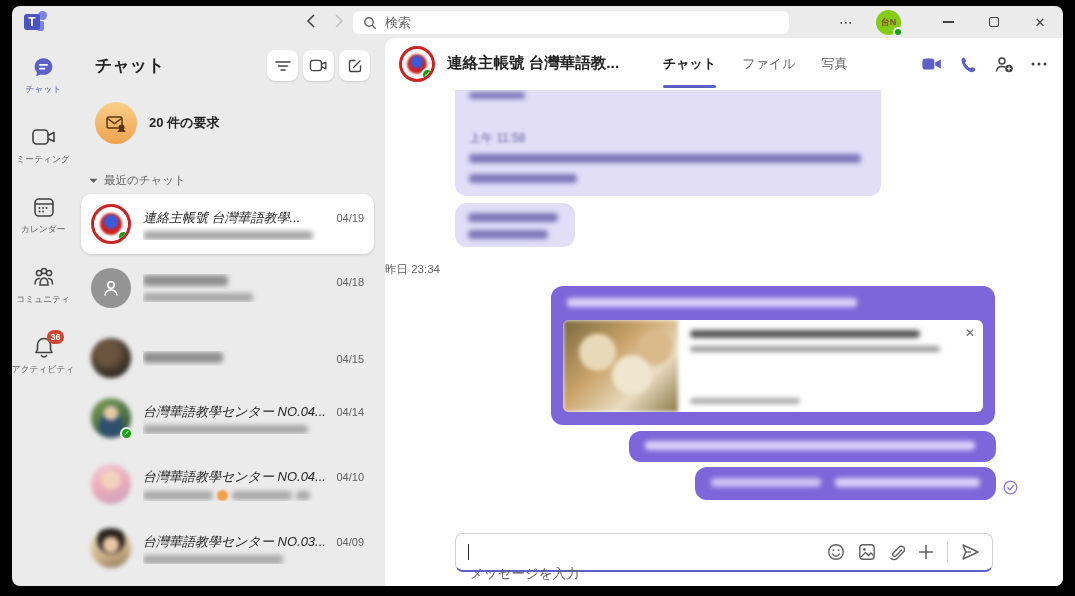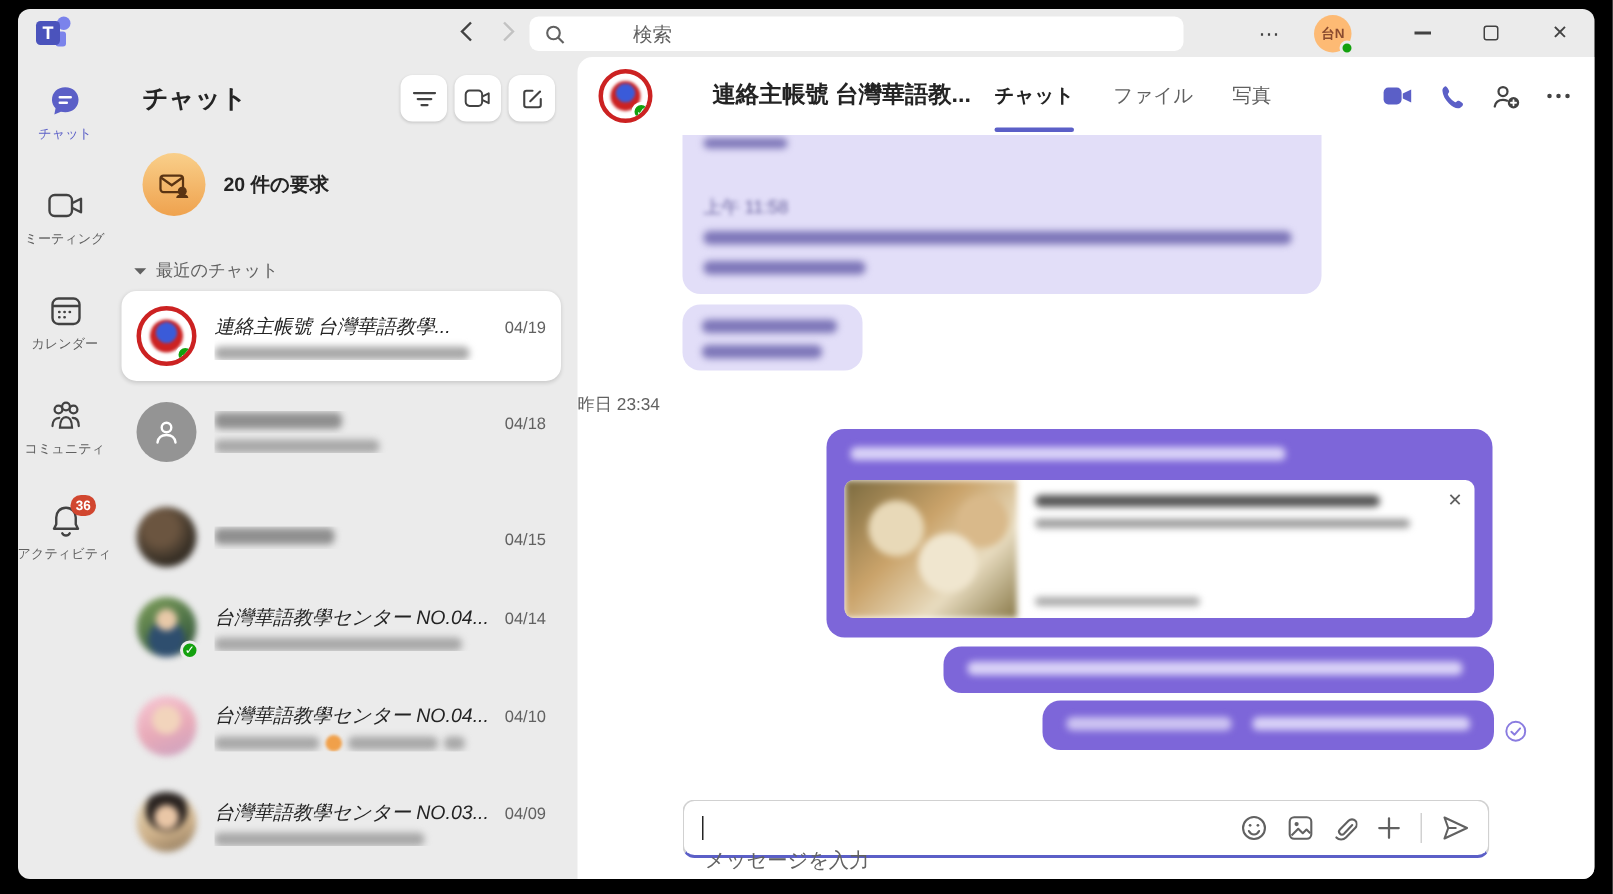--- a/index.html
+++ b/index.html
@@ -8,24 +8,24 @@
 
   
   .titlebar { position:absolute; left:0; top:0; width:100%; height:32px; }
   .teams-logo { position:absolute; left:12px; top:5px; width:24px; height:22px; }
   .tl-sq { position:absolute; left:0; top:3px; width:16px; height:16px; background:#4b53bc; border-radius:3px; color:#fff; font-size:12px; font-weight:bold; text-align:center; line-height:16px; }
   .tl-dot { position:absolute; right:1px; top:0; width:9px; height:9px; background:#7b83eb; border-radius:50%; }
   .tl-dot2 { position:absolute; right:4px; top:10px; width:7px; height:10px; background:#7b83eb; border-radius:2px; }
   .nav-arrows { position:absolute; left:293px; top:6px; display:flex; gap:16px; }
   .nav-arrows svg { display:block; }
   .searchbar { position:absolute; left:341px; top:5px; width:436px; height:23px; background:#fff; border-radius:6px; display:flex; align-items:center; padding-left:10px; gap:8px; }
-  .searchbar .ph { color:#616161; font-size:13px;margin-left:37px; }
+  .searchbar .ph { color:#616161; font-size:13px; }
   .tb-right { position:absolute; right:0; top:0; height:32px; display:flex; align-items:center; }
   .tb-more { color:#424242; font-size:14px; letter-spacing:1px; margin-right:22px; }
-  .tb-avatar { position:relative; width:25px; height:25px; border-radius:50%; background:#fdba74; color:#8a4b2f; font-size:9px; font-weight:bold; display:flex; align-items:center; justify-content:center; margin-right:24px; }
+  .tb-avatar { position:relative; width:25px; height:25px; border-radius:50%; background:#84cc16; color:#8a4b2f; font-size:9px; font-weight:bold; display:flex; align-items:center; justify-content:center; margin-right:24px; }
   .presence { position:absolute; right:-2px; bottom:-2px; width:10px; height:10px; background:#13a10e; border-radius:50%; border:2px solid #ebebeb; }
   .winbtn { width:46px; height:32px; display:flex; align-items:center; justify-content:center; }
   .minbar { width:11px; height:2px; background:#424242; }
   .maxsq { width:10px; height:10px; border:1.5px solid #424242; border-radius:2px; }
   .closex { font-size:13px; color:#424242; }
 
   
   .rail { position:absolute; left:0; top:32px; width:63px; bottom:0; display:flex; flex-direction:column; align-items:center; }
   .rail-item { width:63px; display:flex; flex-direction:column; align-items:center; gap:3px; cursor:pointer; }
   .rail-item .lbl { font-size:9.5px; color:#616161; white-space:nowrap; transform:scale(.92); }
@@ -63,21 +63,21 @@
   .av-default { background:#949494; display:flex; align-items:center; justify-content:center; }
   .pbadge { position:absolute; right:-2px; bottom:-2px; width:13px; height:13px; border-radius:50%; background:#13a10e; border:2px solid #ebebeb; color:#fff; font-size:8px; line-height:9px; text-align:center; }
   .chat-item.sel .pbadge { border-color:#fff; }
 
   .invite-btn { position:absolute; left:10px; right:9px; top:524px; height:32px; background:#fff; border:1px solid #e0e0e0; border-radius:16px; box-shadow:0 1px 2px rgba(0,0,0,.12); display:flex; align-items:center; justify-content:center; gap:8px; font-size:13px; font-weight:bold; color:#242424; cursor:pointer; z-index:5; }
 
   
   .main { position:absolute; left:373px; top:32px; right:0; bottom:0; background:#fff; border-radius:10px 0 0 0; }
   .conv-header { position:absolute; left:0; top:0; right:0; height:52px; }
   .ch-avatar { position:absolute; left:14px; top:8px; width:36px; height:36px; }
-  .ch-title { position:absolute; left:62px; top:15px; font-size:15.5px; font-weight:bold; color:#242424; white-space:nowrap;margin-left:28px; }
+  .ch-title { position:absolute; left:62px; top:15px; font-size:15.5px; font-weight:bold; color:#242424; white-space:nowrap; }
   .tabs { position:absolute; left:278px; top:0; height:52px; display:flex; align-items:center; gap:26px; }
   .tab { font-size:13px; color:#616161; cursor:pointer; position:relative; height:52px; display:flex; align-items:center; }
   .tab.active { color:#242424; font-weight:bold; }
   .tab.active::after { content:""; position:absolute; left:0; right:0; bottom:2px; height:3px; background:#5b5fc7; border-radius:2px; }
   .ch-actions { position:absolute; right:16px; top:0; height:52px; display:flex; align-items:center; gap:17px; }
   .ch-actions .act { cursor:pointer; display:flex; }
 
   .messages { position:absolute; left:0; top:52px; right:0; bottom:56px; overflow:hidden; }
   .bubble-recv { position:absolute; background:#e2def8; border-radius:12px; }
   .bubble-sent { position:absolute; background:#7d66d9; border-radius:12px; }

